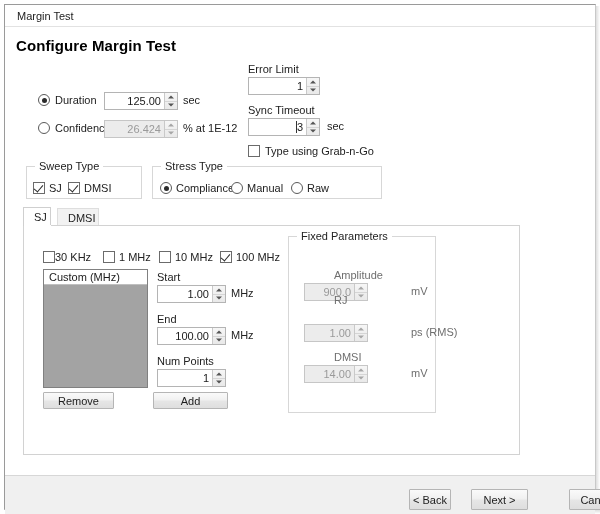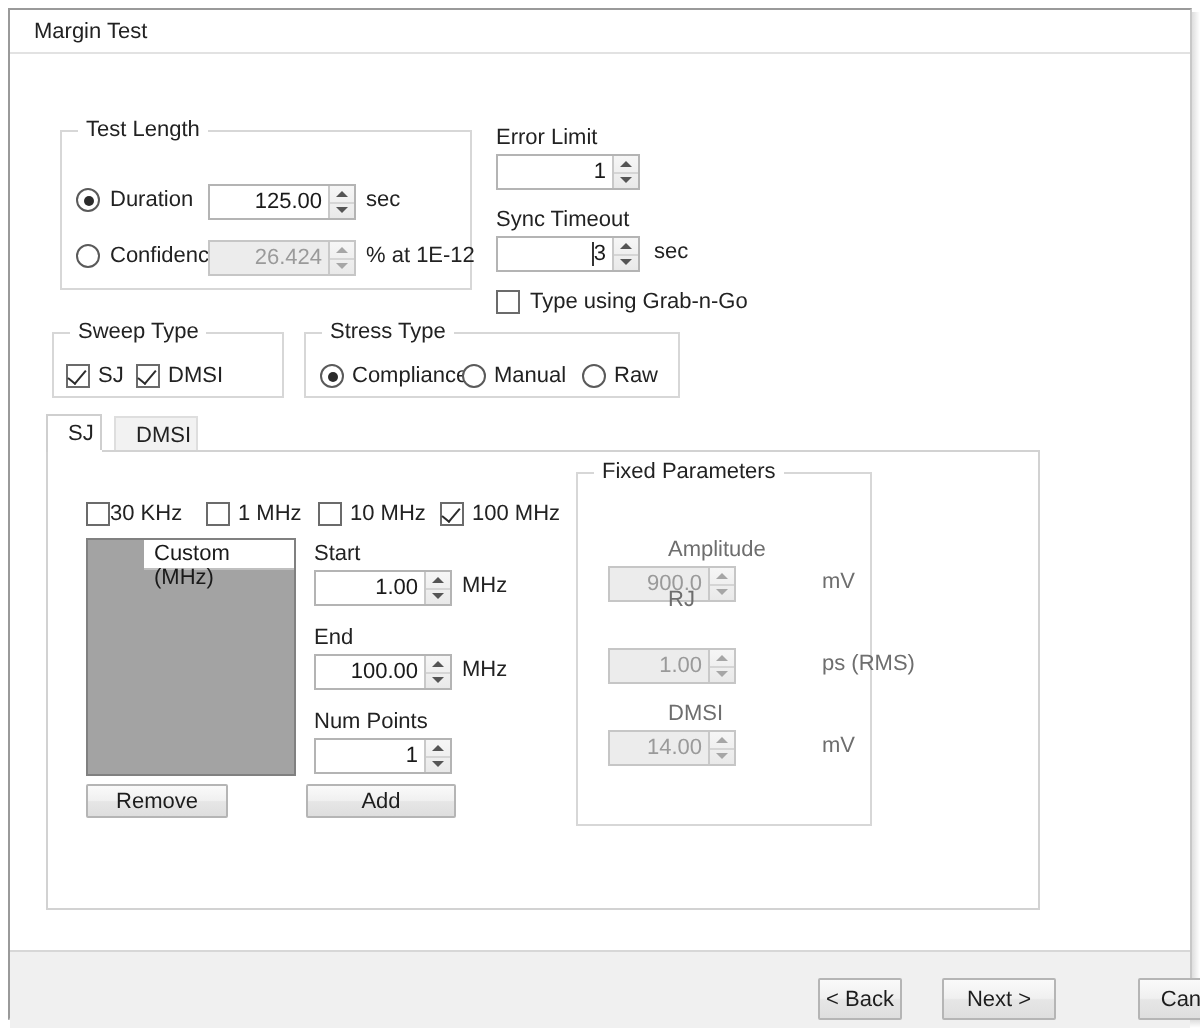--- a/index.html
+++ b/index.html
@@ -254,21 +254,20 @@
     overflow: hidden;
   }
   .listbox-head {
     height: 15px;
     background: #ffffff;
     border-bottom: 1px solid #bfbfbf;
     font-size: 11px;
     color: #1a1a1a;
     padding: 1px 0 0 5px;
     box-sizing: border-box;
-    margin-left: 28px;
   }
 
   
   .btn {
     position: absolute;
     box-sizing: border-box;
     border: 1px solid #b5b5b5;
     background: linear-gradient(to bottom,#fafafa 0%,#f0f0f0 48%,#e6e6e6 52%,#dedede 100%);
     font-size: 11px;
     color: #1d1d1d;
@@ -299,24 +298,22 @@
 
   <div class="win-shadow-r"></div>
   <div class="win-shadow-b"></div>
 
   <div class="win-frame">
 
     <div class="titlebar">
       <div class="titlebar-text">Margin Test</div>
     </div>
 
-
-    <div class="group" style="left:25px; top:60px; width:206px; height:80px;">
-      <div class="group-title">Test Length</div>
-    </div>
+    <div class="page-title">Configure Margin Test</div>
+
 
     <div class="radio on" style="left:33px; top:89px;"></div>
     <div class="lbl" style="left:50px; top:89px;">Duration</div>
     <div class="field" style="left:99px; top:87px; width:74px;">
       <div class="field-val">125.00</div>
       <div class="spin">
         <div class="spin-up"></div>
         <div class="spin-dn"></div>
       </div>
     </div>
@@ -356,21 +353,21 @@
     <div class="lbl" style="left:260px; top:140px;">Type using Grab-n-Go</div>
 
     <div class="group" style="left:21px; top:161px; width:116px; height:33px;">
       <div class="group-title">Sweep Type</div>
     </div>
     <div class="cbx on" style="left:28px; top:177px;"></div>
     <div class="lbl" style="left:44px; top:177px;">SJ</div>
     <div class="cbx on" style="left:63px; top:177px;"></div>
     <div class="lbl" style="left:79px; top:177px;">DMSI</div>
 
-    <div class="group" style="left:147px; top:161px; width:188px; height:33px;">
+    <div class="group" style="left:147px; top:161px; width:230px; height:33px;">
       <div class="group-title">Stress Type</div>
     </div>
     <div class="radio on" style="left:155px; top:177px;"></div>
     <div class="lbl" style="left:171px; top:177px;">Compliance</div>
     <div class="radio" style="left:226px; top:177px;"></div>
     <div class="lbl" style="left:242px; top:177px;">Manual</div>
     <div class="radio" style="left:286px; top:177px;"></div>
     <div class="lbl" style="left:302px; top:177px;">Raw</div>
 
     <div class="tabstrip">

